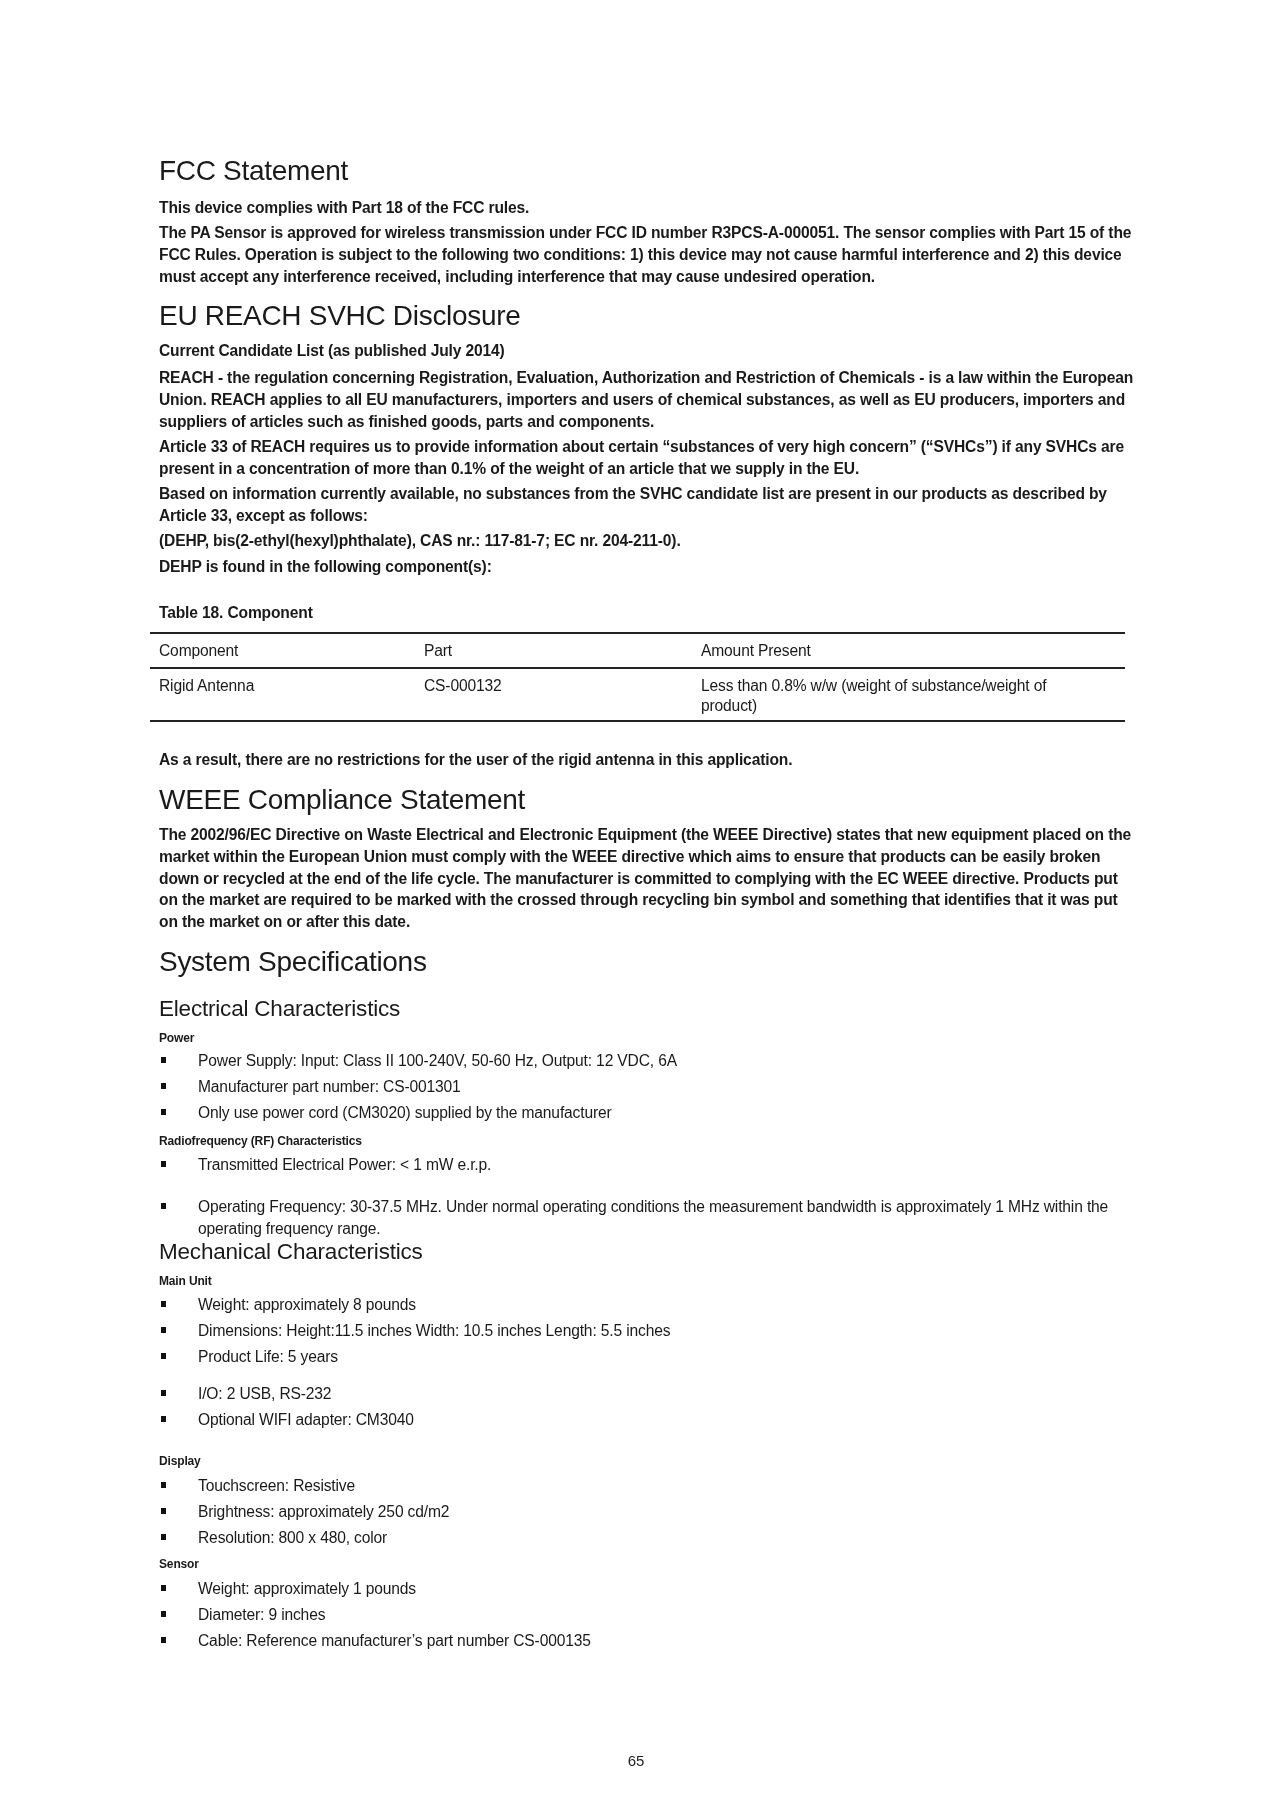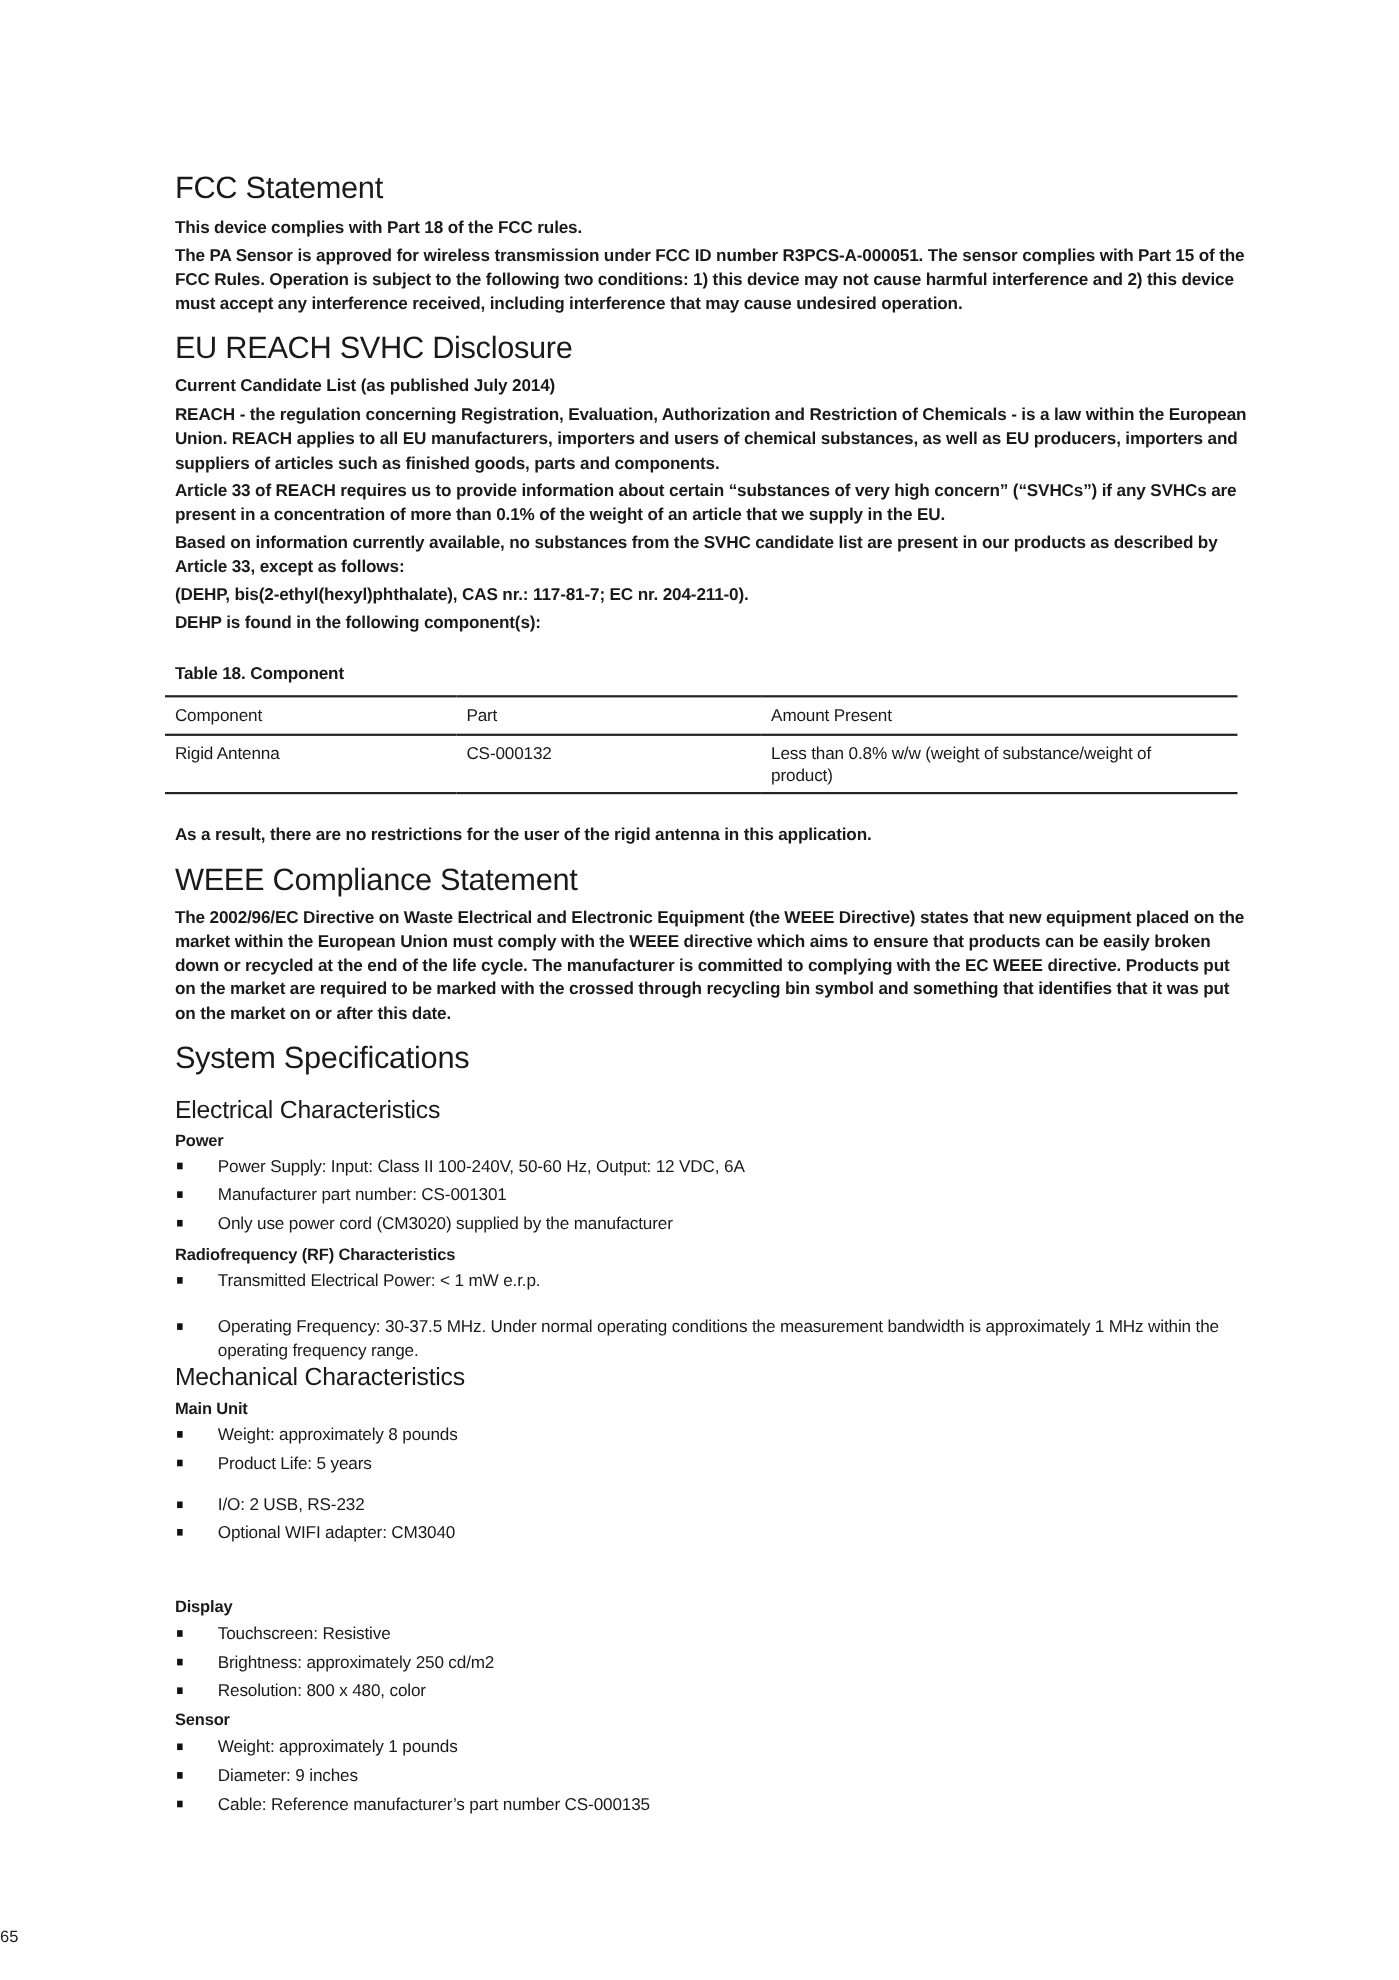--- a/index.html
+++ b/index.html
@@ -2,33 +2,33 @@
 <html><head>
 <meta charset="utf-8">
 <style>
   html, body { margin: 0; padding: 0; background: #ffffff; }
   body { width: 1272px; height: 1800px; position: relative; overflow: hidden;
          font-family: "Liberation Sans", sans-serif; color: #1a1a1a; }
   .abs { position: absolute; left: 159px; font-weight: bold; }
   .h1 { font-size: 28px; line-height: 32px; font-weight: normal; margin: 0; letter-spacing: -0.3px; }
   .h2 { font-size: 22.5px; line-height: 26px; font-weight: normal; margin: 0; letter-spacing: -0.2px; }
   .p { font-size: 15.6px; line-height: 21.8px; margin: 0; width: 980px; letter-spacing: -0.15px; }
-  .lbl { font-size: 15px; line-height: 20px; margin: 0; letter-spacing: -0.15px; }
+  .lbl { font-size: 12px; line-height: 20px; margin: 0; letter-spacing: -0.15px; }
   ul.bl { list-style: none; margin: 0; padding: 0; position: absolute; left: 159px; width: 980px; }
   ul.bl li { position: relative; padding-left: 39px; font-size: 15.6px; line-height: 21.8px; letter-spacing: -0.15px; }
   ul.bl li .bullet { position: absolute; left: 2px; top: 7px; width: 5px; height: 6px; background: #111; }
   table.comp { position: absolute; left: 150px; top: 632px; width: 975px; border-collapse: collapse;
                font-size: 15.6px; letter-spacing: -0.15px; }
   table.comp th, table.comp td { text-align: left; font-weight: normal; vertical-align: top; padding: 0 9px; }
   table.comp thead tr { border-top: 2px solid #222; border-bottom: 2px solid #222; }
   table.comp thead th { height: 33px; line-height: 33px; }
   table.comp tbody tr { border-bottom: 2px solid #222; }
   table.comp tbody td { padding-top: 7px; padding-bottom: 4px; line-height: 20px; }
   .col1 { width: 247px; } .col2 { width: 259px; }
-  .pageno { position: absolute; top: 1752px; left: 0; width: 1272px; font-size: 15px; color: #222; }
+  .pageno { position: absolute; top: 1752px; left: 0; width: 1272px; text-align: center; font-size: 15px; color: #222; }
 </style>
 </head>
 <body>
 
 <h1 class="abs h1" style="top:155px">FCC Statement</h1>
 <p class="abs p" style="top:197px">This device complies with Part 18 of the FCC rules.</p>
 <p class="abs p" style="top:222px">The PA Sensor is approved for wireless transmission under FCC ID number R3PCS-A-000051. The sensor complies with Part 15 of the FCC Rules. Operation is subject to the following two conditions: 1) this device may not cause harmful interference and 2) this device must accept any interference received, including interference that may cause undesired operation.</p>
 
 <h1 class="abs h1" style="top:300px">EU REACH SVHC Disclosure</h1>
 <p class="abs p" style="top:340px">Current Candidate List (as published July 2014)</p>
@@ -72,20 +72,21 @@
 <p class="abs lbl" style="top:1131px">Radiofrequency (RF) Characteristics</p>
 <ul class="bl" style="top:1154px">
   <li style="margin-bottom:20px"><span class="bullet"></span><span>Transmitted Electrical Power: &lt; 1 mW e.r.p.</span></li>
   <li><span class="bullet"></span><span>Operating Frequency:  30-37.5 MHz. Under normal operating conditions the measurement bandwidth is approximately 1 MHz within the operating frequency range.</span></li>
 </ul>
 
 <h2 class="abs h2" style="top:1239px">Mechanical Characteristics</h2>
 <p class="abs lbl" style="top:1271px">Main Unit</p>
 <ul class="bl" style="top:1294px">
   <li style="margin-bottom:4px"><span class="bullet"></span><span>Weight: approximately 8 pounds</span></li>
+  <li style="margin-bottom:4px"><span class="bullet"></span><span>Dimensions: Height:11.5 inches Width: 10.5 inches Length: 5.5 inches</span></li>
   <li style="margin-bottom:16px"><span class="bullet"></span><span>Product Life: 5 years</span></li>
   <li style="margin-bottom:4px"><span class="bullet"></span><span>I/O: 2 USB, RS-232</span></li>
   <li><span class="bullet"></span><span>Optional WIFI adapter: CM3040</span></li>
 </ul>
 <p class="abs lbl" style="top:1451px">Display</p>
 <ul class="bl" style="top:1475px">
   <li style="margin-bottom:4px"><span class="bullet"></span><span>Touchscreen: Resistive</span></li>
   <li style="margin-bottom:4px"><span class="bullet"></span><span>Brightness: approximately 250 cd/m2</span></li>
   <li><span class="bullet"></span><span>Resolution: 800 x 480, color</span></li>
 </ul>

